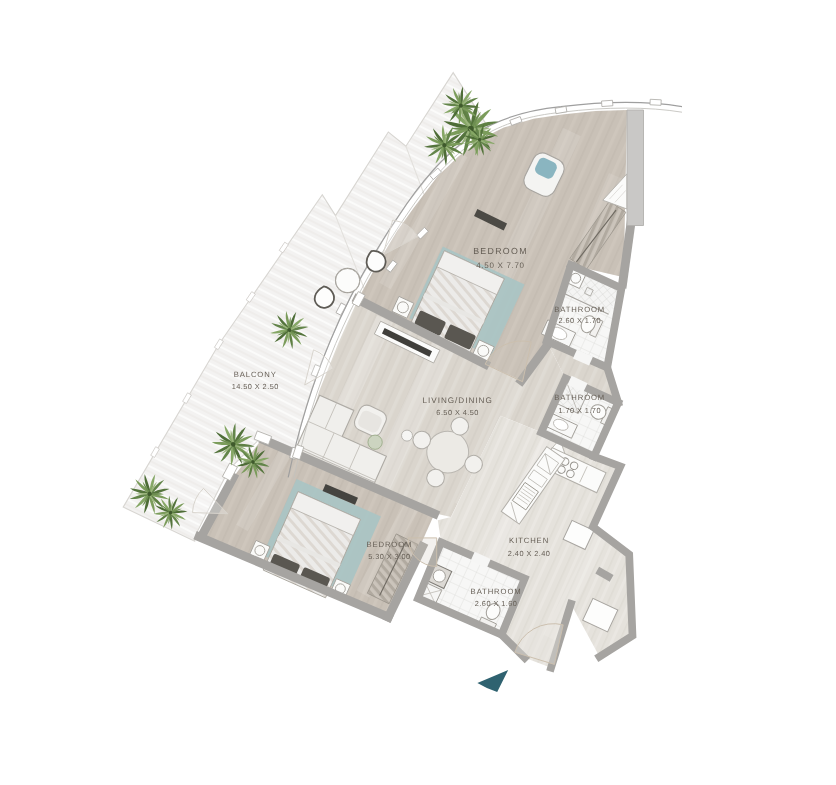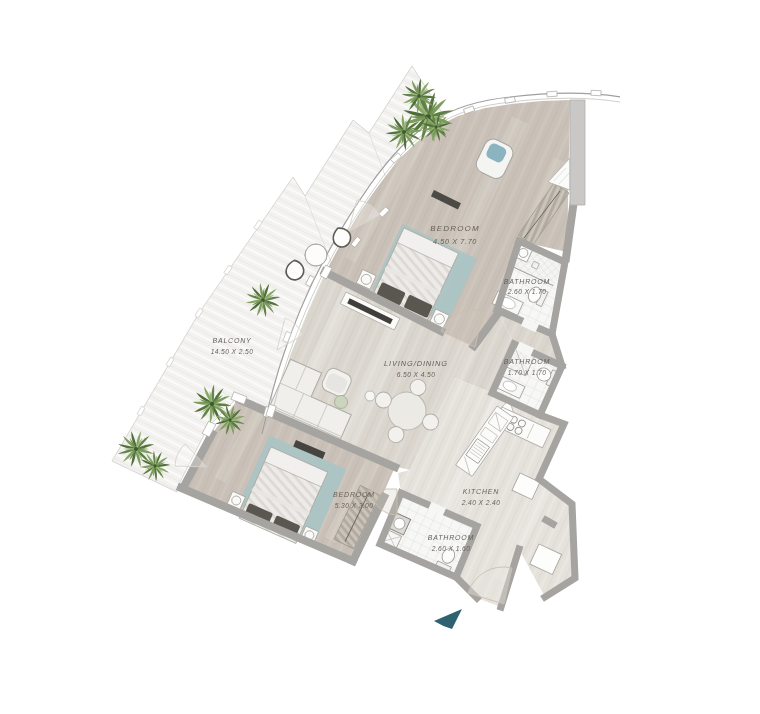--- a/index.html
+++ b/index.html
@@ -1,17 +1,17 @@
 <!DOCTYPE html>
 <html><head>
 <meta charset="utf-8">
 <style>
 html,body{margin:0;padding:0;background:#ffffff;}
 #stage{position:relative;width:620px;height:714px;overflow:hidden;background:#ffffff;
-font-family:"Liberation Sans",sans-serif;font-style:italic;}
+font-family:"Liberation Sans",sans-serif;}
 svg{position:absolute;top:0;left:0;}
 text{font-family:"Liberation Sans",sans-serif;fill:#665f56;}
 .lbl{font-size:8px;letter-spacing:1.2px;}
 .dim{font-size:7.3px;letter-spacing:0.6px;}
 .lblm{font-size:7.4px;letter-spacing:0.9px;}
 .lbls{font-size:7px;letter-spacing:0.8px;}
 .dims{font-size:6.7px;letter-spacing:0.4px;}
 </style>
 </head>
 <body>

